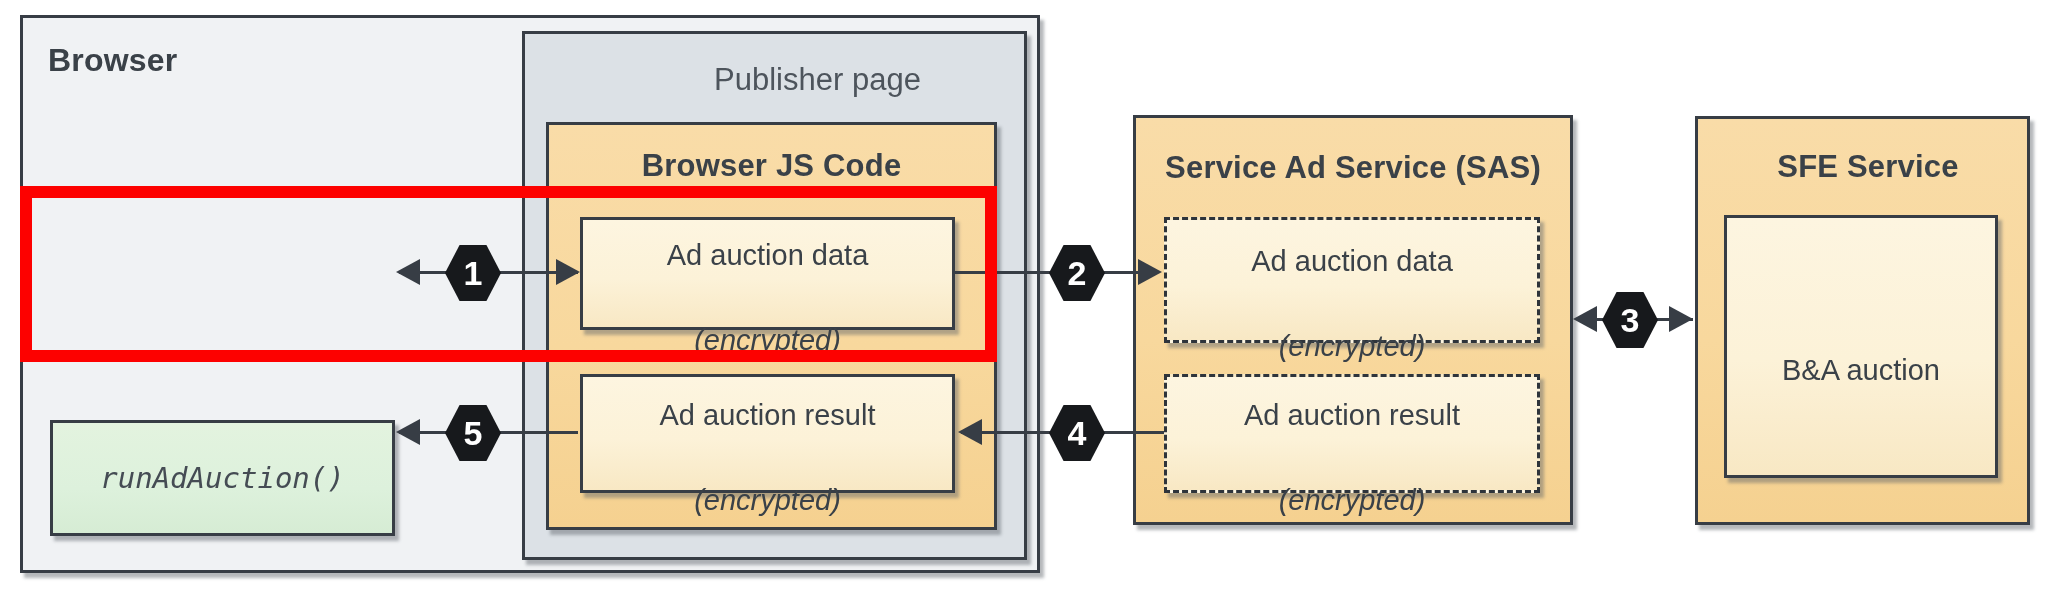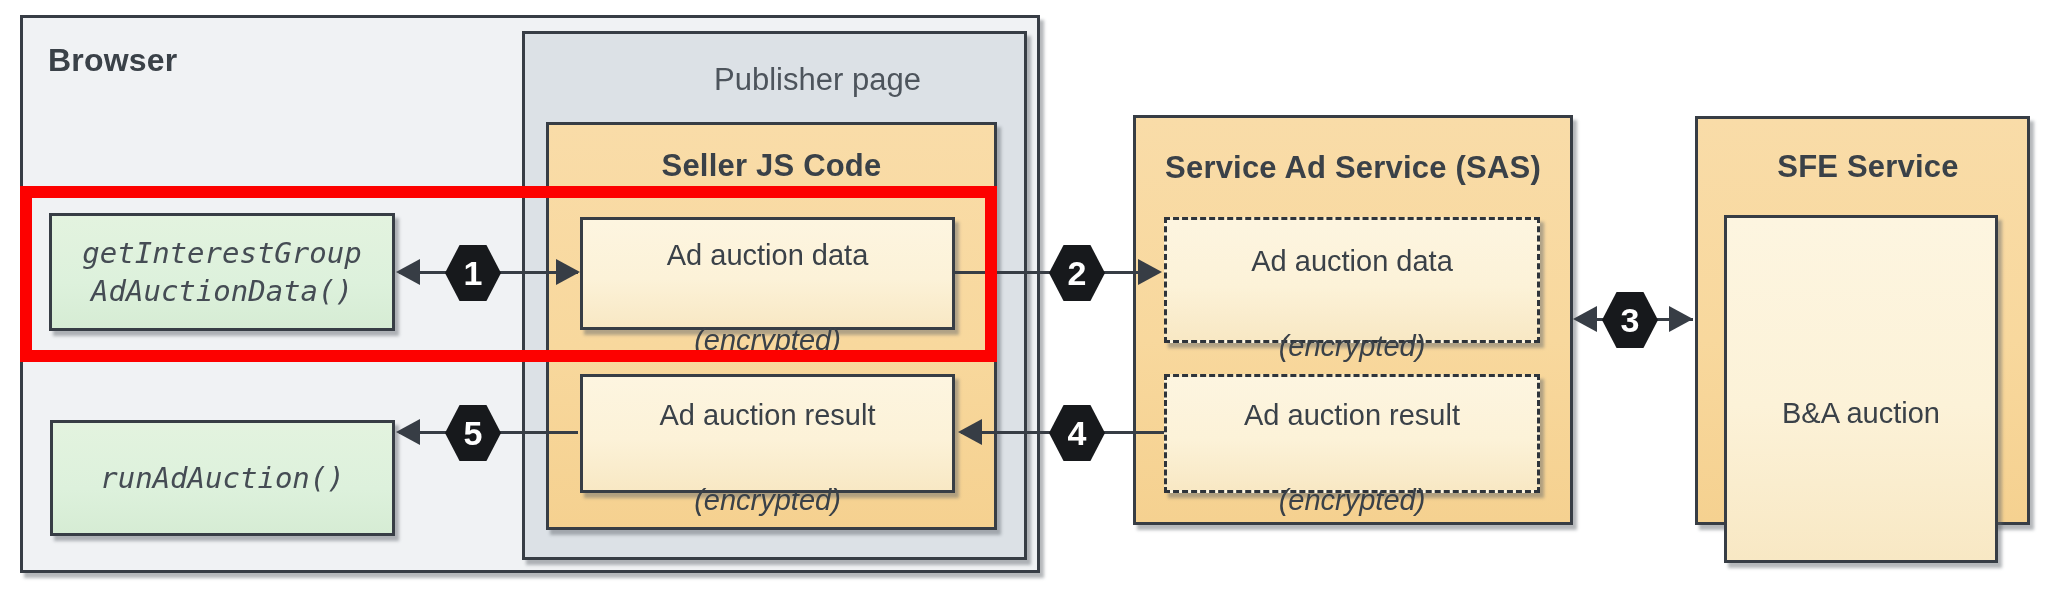--- a/index.html
+++ b/index.html
@@ -48,54 +48,50 @@
 
 <div class="stage">
 
   <div class="abs box panel-gray shadow" style="left:20px;top:15px;width:1020px;height:558px;"></div>
   <div class="abs t-bold" style="left:48px;top:42px;font-size:32px;">Browser</div>
 
   <div class="abs box panel-bluegray shadow" style="left:522px;top:31px;width:505px;height:529px;"></div>
   <div class="abs t-muted title-band" style="left:522px;top:62px;width:591px;">Publisher page</div>
 
   <div class="abs box orange shadow" style="left:546px;top:122px;width:451px;height:408px;"></div>
-  <div class="abs t-bold title-band" style="left:546px;top:148px;width:451px;">Seller JS Code</div>
+  <div class="abs t-bold title-band" style="left:546px;top:148px;width:451px;">Browser JS Code</div>
 
   <div class="abs box cream shadow label-center" style="left:580px;top:217px;width:375px;height:113px;">
     <span class="t-reg">Ad auction data</span>
     <span class="t-reg em-line">(encrypted)</span>
   </div>
   <div class="abs box cream shadow label-center" style="left:580px;top:374px;width:375px;height:119px;">
     <span class="t-reg">Ad auction result</span>
     <span class="t-reg em-line">(encrypted)</span>
   </div>
 
-  <div class="abs box green shadow label-center" style="left:49px;top:213px;width:346px;height:118px;">
-    <span class="code">getInterestGroup</span>
-    <span class="code">AdAuctionData()</span>
-  </div>
   <div class="abs box green shadow label-center" style="left:50px;top:376px;width:345px;height:116px;margin-top:44px;">
     <span class="code">runAdAuction()</span>
   </div>
 
   <div class="abs box orange shadow" style="left:1133px;top:115px;width:440px;height:410px;"></div>
   <div class="abs t-bold title-band" style="left:1133px;top:150px;width:440px;">Service Ad Service (SAS)</div>
 
   <div class="abs dashed cream shadow label-center" style="left:1164px;top:217px;width:376px;height:126px;">
     <span class="t-reg">Ad auction data</span>
     <span class="t-reg em-line">(encrypted)</span>
   </div>
   <div class="abs dashed cream shadow label-center" style="left:1164px;top:374px;width:376px;height:119px;">
     <span class="t-reg">Ad auction result</span>
     <span class="t-reg em-line">(encrypted)</span>
   </div>
 
   <div class="abs box orange shadow" style="left:1695px;top:116px;width:335px;height:409px;"></div>
   <div class="abs t-bold title-band" style="left:1695px;top:149px;width:346px;">SFE Service</div>
-  <div class="abs box cream shadow label-center" style="left:1724px;top:215px;width:274px;height:348px;">
+  <div class="abs box cream shadow label-center" style="left:1724px;top:215px;width:274px;height:263px;">
     <span class="t-reg">B&amp;A auction</span>
   </div>
 
   <div class="abs hline" style="left:399px;top:271px;width:179px;"></div>
   <div class="abs head head-left" style="left:396px;top:259px;"></div>
   <div class="abs head head-right" style="left:556px;top:259px;"></div>
   <div class="abs hex" style="left:445px;top:245px;">
     <span>1</span>
   </div>
 

